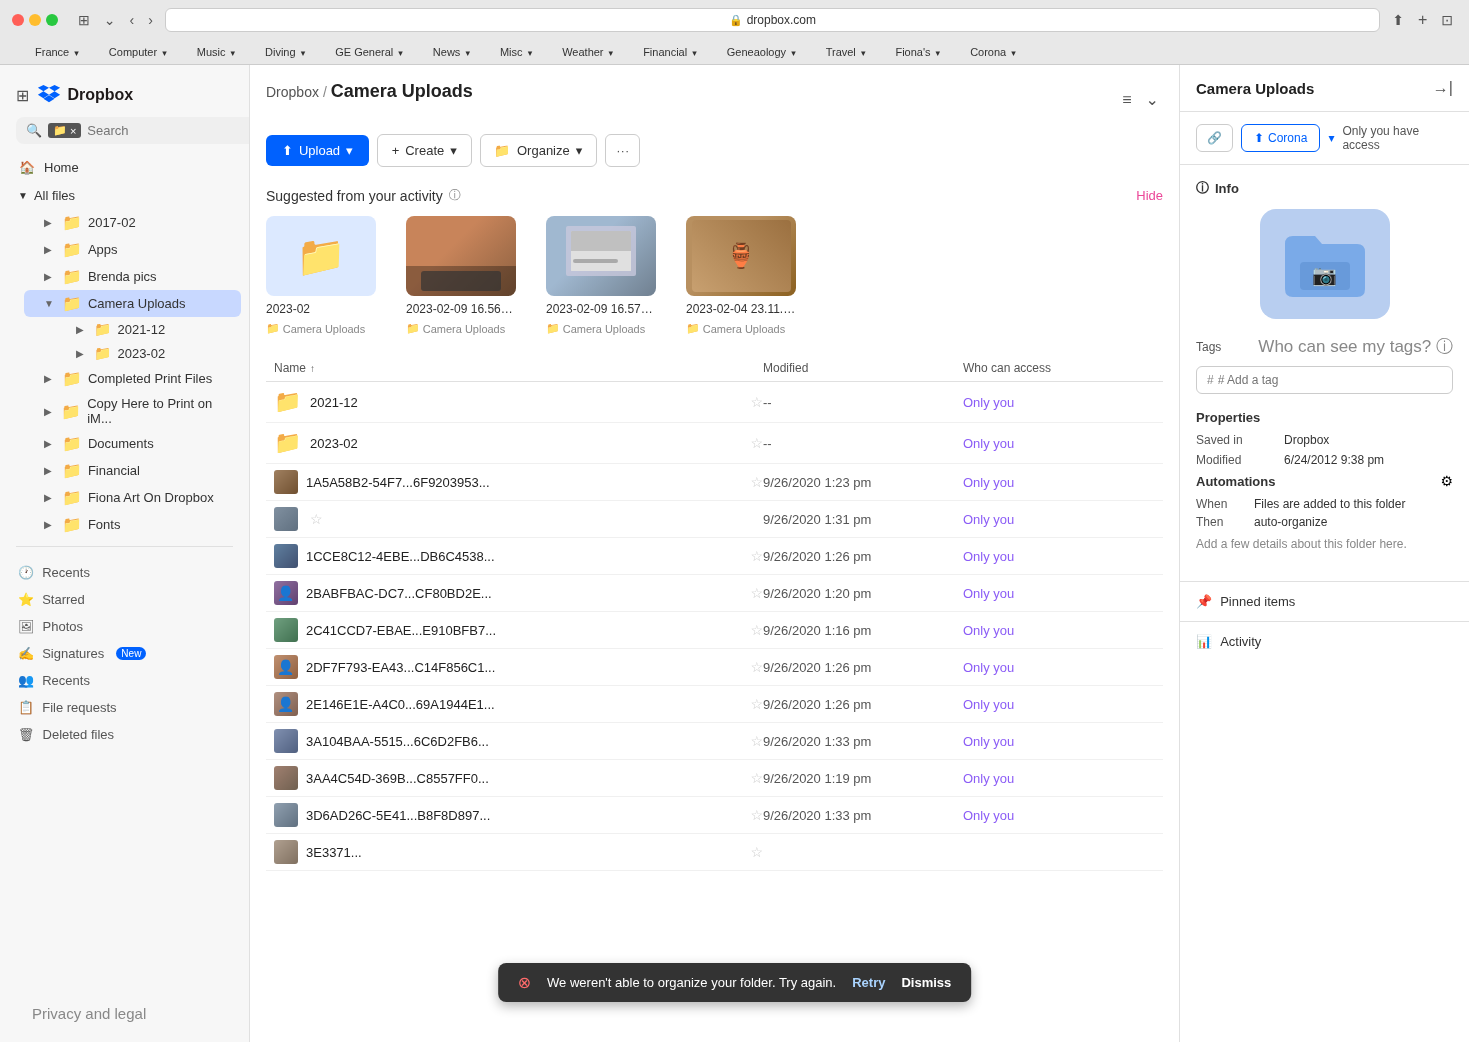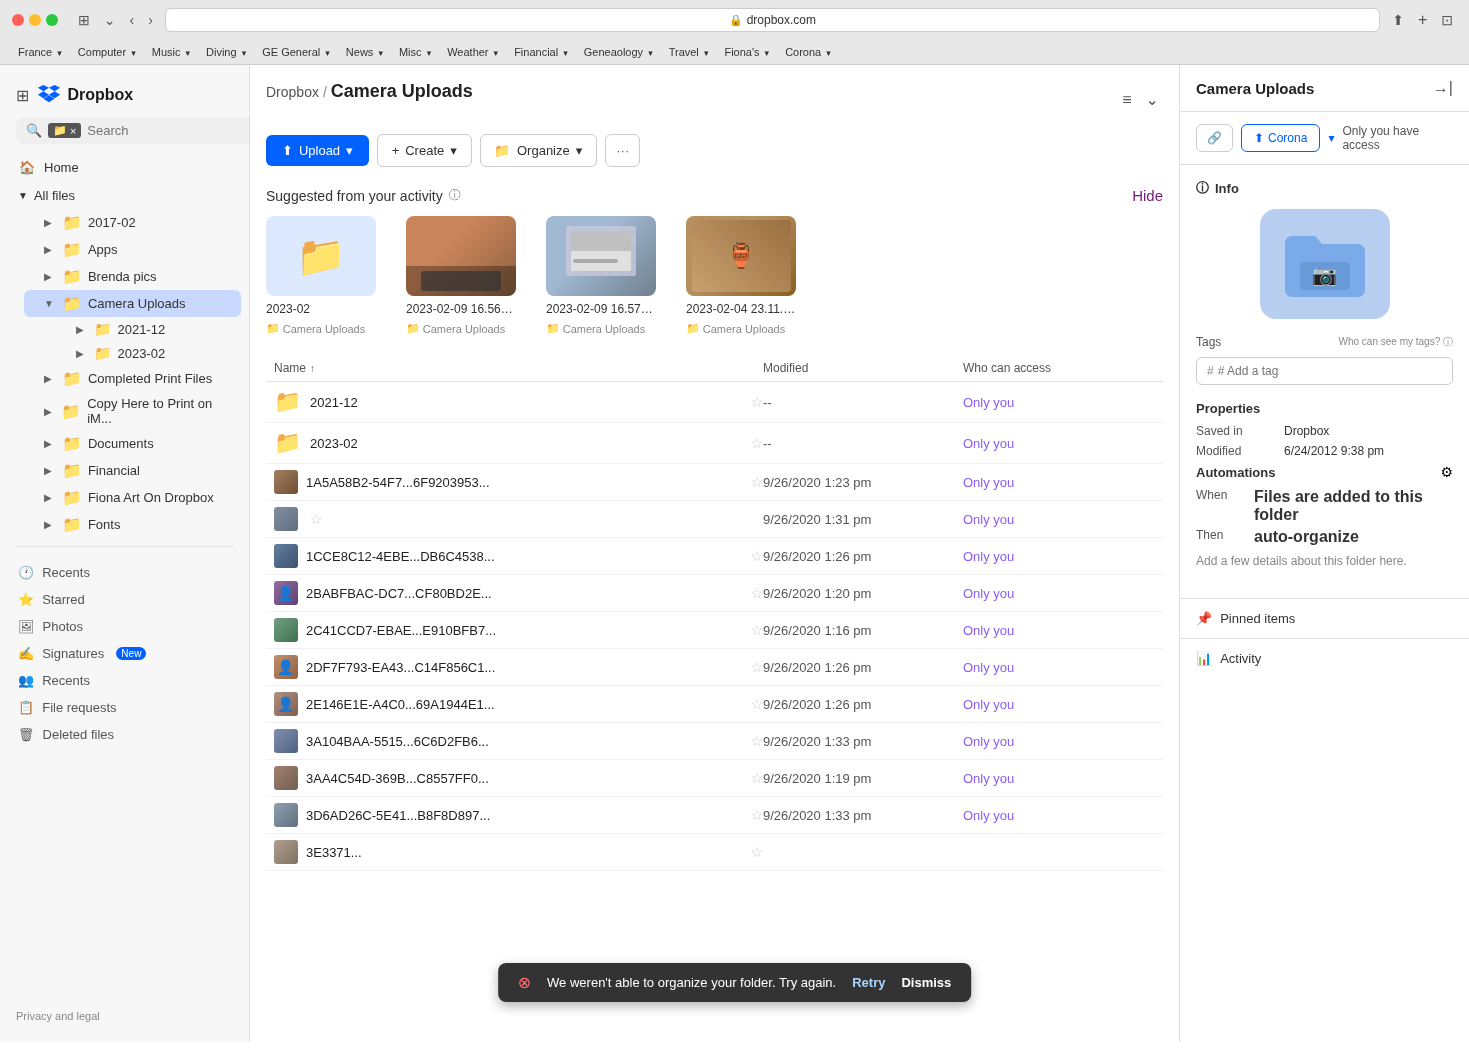--- a/index.html
+++ b/index.html
@@ -10,21 +10,21 @@
     .browser-top { display: flex; align-items: center; gap: 8px; margin-bottom: 8px; }
     .traffic-lights { display: flex; gap: 5px; }
     .tl { width: 12px; height: 12px; border-radius: 50%; }
     .tl-red { background: #ff5f57; }
     .tl-yellow { background: #ffbd2e; }
     .tl-green { background: #28c840; }
     .browser-controls { display: flex; gap: 6px; align-items: center; margin-left: 8px; }
     .browser-btn { background: none; border: none; cursor: pointer; color: #555; font-size: 14px; padding: 2px 4px; }
     .address-bar { flex: 1; background: white; border: 1px solid #ccc; border-radius: 6px; padding: 4px 12px; font-size: 12px; color: #333; display: flex; align-items: center; justify-content: center; gap: 4px; }
     .address-bar-btns { display: flex; gap: 6px; }
-    .bookmarks-bar { display: flex; gap: 4px; padding: 4px 0; font-size: 11px; color: #333; overflow: hidden; }
+    .bookmarks-bar { display: flex; gap: 18px; padding: 4px 0; font-size: 11px; color: #333; overflow: hidden; margin-left: 17px; }
     .bookmark-item { padding: 2px 6px; white-space: nowrap; cursor: pointer; border-radius: 3px; }
     .bookmark-item .arrow { font-size: 9px; margin-left: 2px; }
 
     
     .app-container { display: flex; height: calc(1062px - 85px); width: 1469px; }
 
     
     .sidebar { width: 250px; min-width: 250px; background: #f7f7f7; border-right: 1px solid #e0e0e0; padding: 12px 0; overflow-y: auto; display: flex; flex-direction: column; }
     .sidebar-header { padding: 8px 16px 12px; display: flex; align-items: center; gap: 8px; }
     .dropbox-logo { color: #0061fe; font-size: 22px; font-weight: bold; display: flex; align-items: center; gap: 6px; }
@@ -38,21 +38,21 @@
     .tree-item { padding-left: 16px; }
     .tree-row { display: flex; align-items: center; gap: 6px; padding: 4px 10px; cursor: pointer; font-size: 13px; color: #333; border-radius: 6px; }
     .tree-row.selected { background: #c8d8ff; font-weight: 500; }
     .tree-toggle { width: 12px; font-size: 10px; color: #666; }
 
     .sidebar-divider { height: 1px; background: #e0e0e0; margin: 8px 16px; }
     .sidebar-bottom { padding: 0 8px; margin-top: 4px; }
     .sidebar-bottom-item { display: flex; align-items: center; gap: 8px; padding: 6px 10px; border-radius: 6px; cursor: pointer; color: #555; font-size: 13px; }
     .new-badge { background: #0061fe; color: white; font-size: 10px; padding: 1px 5px; border-radius: 8px; margin-left: 4px; }
 
-    .sidebar-footer { margin-top: auto; padding: 8px 16px; font-size: 11px; color: #888; cursor: pointer; }
+    .sidebar-footer { margin-top: auto; padding: 8px 32px; font-size: 15px; color: #888; cursor: pointer; }
 
     
     .main-content { flex: 1; overflow: hidden; display: flex; flex-direction: column; }
     .search-box { display: flex; align-items: center; background: #f0f0f0; border-radius: 8px; padding: 6px 12px; gap: 8px; flex: 1; }
     .search-box input { background: none; border: none; outline: none; font-size: 13px; flex: 1; }
 
     
     .file-browser { flex: 1; overflow: hidden; display: flex; }
     .file-browser-main { flex: 1; overflow-y: auto; padding: 16px; }
 
@@ -66,21 +66,21 @@
     .btn-upload { background: #0061fe; color: white; border: none; border-radius: 6px; padding: 8px 16px; font-size: 13px; cursor: pointer; display: flex; align-items: center; gap: 6px; }
     .btn-create { background: white; color: #333; border: 1px solid #ccc; border-radius: 6px; padding: 8px 14px; font-size: 13px; cursor: pointer; display: flex; align-items: center; gap: 6px; }
     .btn-organize { background: white; color: #333; border: 1px solid #ccc; border-radius: 6px; padding: 8px 14px; font-size: 13px; cursor: pointer; display: flex; align-items: center; gap: 6px; }
     .btn-more { background: white; color: #555; border: 1px solid #ccc; border-radius: 6px; padding: 8px 10px; font-size: 13px; cursor: pointer; }
     .view-btn { background: none; border: none; cursor: pointer; color: #555; font-size: 16px; padding: 4px; }
 
     
     .suggested-section { margin-bottom: 20px; }
     .suggested-header { display: flex; align-items: center; justify-content: space-between; margin-bottom: 12px; }
     .suggested-title { font-size: 14px; font-weight: 500; color: #333; display: flex; align-items: center; gap: 6px; }
-    .hide-btn { color: #701a75; cursor: pointer; font-size: 15px; border: none; background: none; }
+    .hide-btn { color: #ec4899; cursor: pointer; font-size: 13px; border: none; background: none; }
     .suggested-items { display: flex; gap: 20px; }
     .suggested-item { display: flex; flex-direction: column; align-items: flex-start; gap: 6px; cursor: pointer; min-width: 120px; }
     .suggested-name { font-size: 12px; color: #333; font-weight: 500; max-width: 110px; overflow: hidden; text-overflow: ellipsis; white-space: nowrap; }
     .suggested-path { font-size: 11px; color: #888; display: flex; align-items: center; gap: 3px; }
 
     
     .file-table { width: 100%; }
     .file-table-header { display: grid; grid-template-columns: 1fr 200px 200px; border-bottom: 1px solid #e0e0e0; padding: 6px 0; color: #555; font-size: 12px; font-weight: 500; }
     .col-name { display: flex; align-items: center; gap: 4px; padding-left: 8px; cursor: pointer; }
     .col-modified { cursor: pointer; }
@@ -120,21 +120,21 @@
     .properties-section { margin-bottom: 4px; }
     .props-label { font-size: 13px; font-weight: 600; color: #333; margin-bottom: 8px; }
     .prop-row { display: flex; gap: 8px; margin-bottom: 6px; }
     .prop-key { font-size: 12px; color: #555; width: 80px; flex-shrink: 0; }
     .prop-val { font-size: 12px; color: #333; }
 
     .automations-section { margin-bottom: 16px; }
     .automations-label { font-size: 13px; font-weight: 600; color: #333; margin-bottom: 8px; display: flex; align-items: center; justify-content: space-between; }
     .auto-row { display: flex; gap: 8px; margin-bottom: 4px; }
     .auto-key { font-size: 12px; color: #555; width: 50px; flex-shrink: 0; }
-    .auto-val { font-size: 16px; color: #333; font-weight: bold; }
+    .auto-val { font-size: 12px; color: #333; }
     .details-text { font-size: 12px; color: #888; margin-top: 8px; }
 
     .panel-bottom-section { padding: 12px 16px; border-top: 1px solid #e0e0e0; cursor: pointer; }
     .panel-bottom-label { display: flex; align-items: center; gap: 8px; font-size: 13px; font-weight: 500; color: #333; }
 
     
     .toast { position: fixed; bottom: 20px; left: 50%; transform: translateX(-50%); background: #333; color: white; border-radius: 8px; padding: 10px 20px; display: flex; align-items: center; gap: 16px; font-size: 13px; z-index: 1000; box-shadow: 0 4px 12px rgba(0,0,0,0.3); min-width: 400px; }
     .toast-icon { color: #ff6b6b; font-size: 16px; }
     .toast-msg { flex: 1; }
     .toast-retry { color: white; font-weight: 600; cursor: pointer; text-decoration: none; border: none; background: none; color: #aad4ff; font-size: 13px; }
@@ -638,21 +638,21 @@
                 <path d="M5 20 Q5 12 13 12 L35 12 L42 20 L77 20 Q85 20 85 28 L85 65 Q85 73 77 73 L13 73 Q5 73 5 65 Z" fill="#7aaae8"></path>
                 <rect x="20" y="38" width="50" height="28" rx="4" fill="#5b8fd0" opacity="0.6"></rect>
                 <text x="45" y="58" text-anchor="middle" font-size="20" fill="white">📷</text>
               </svg>
             </div>
           </div>
 
           <div class="tags-section">
             <div class="tags-label">
               <span>Tags</span>
-              <span style="font-size:10px; color:#888;">Who can see my tags? ⓘ</span>
+              <span style="font-size:17px; color:#888;">Who can see my tags? ⓘ</span>
             </div>
             <div class="tag-input-box">
               <span style="color:#888;">#</span>
               <input type="text" style="border: none; outline: none; font-size: 12px; color: rgb(136, 136, 136); flex: 1 1 0%; background: none;" placeholder="# Add a tag">
             </div>
           </div>
 
           <div class="properties-section">
             <div class="props-label">Properties</div>
             <div class="prop-row">

